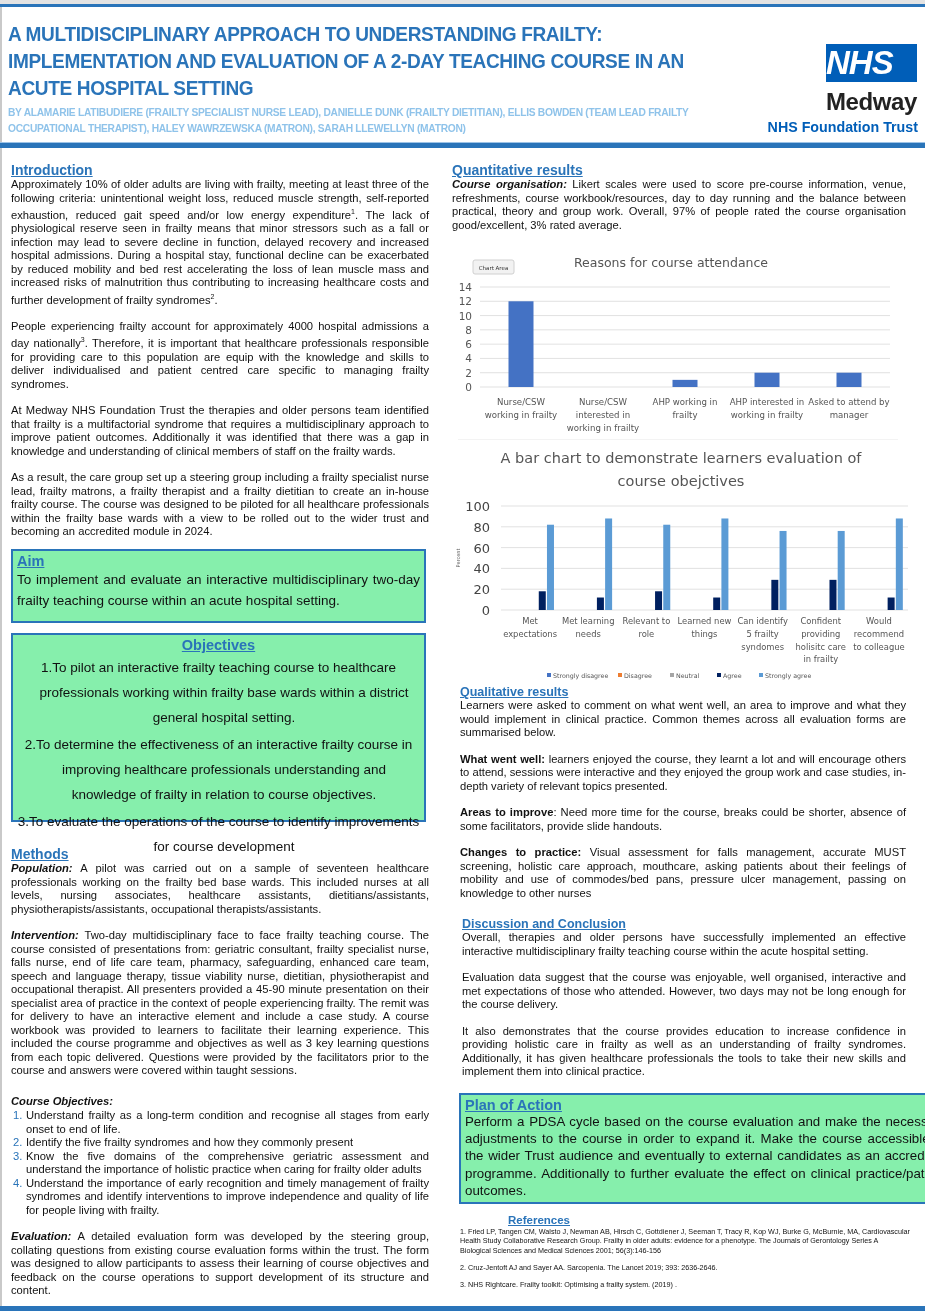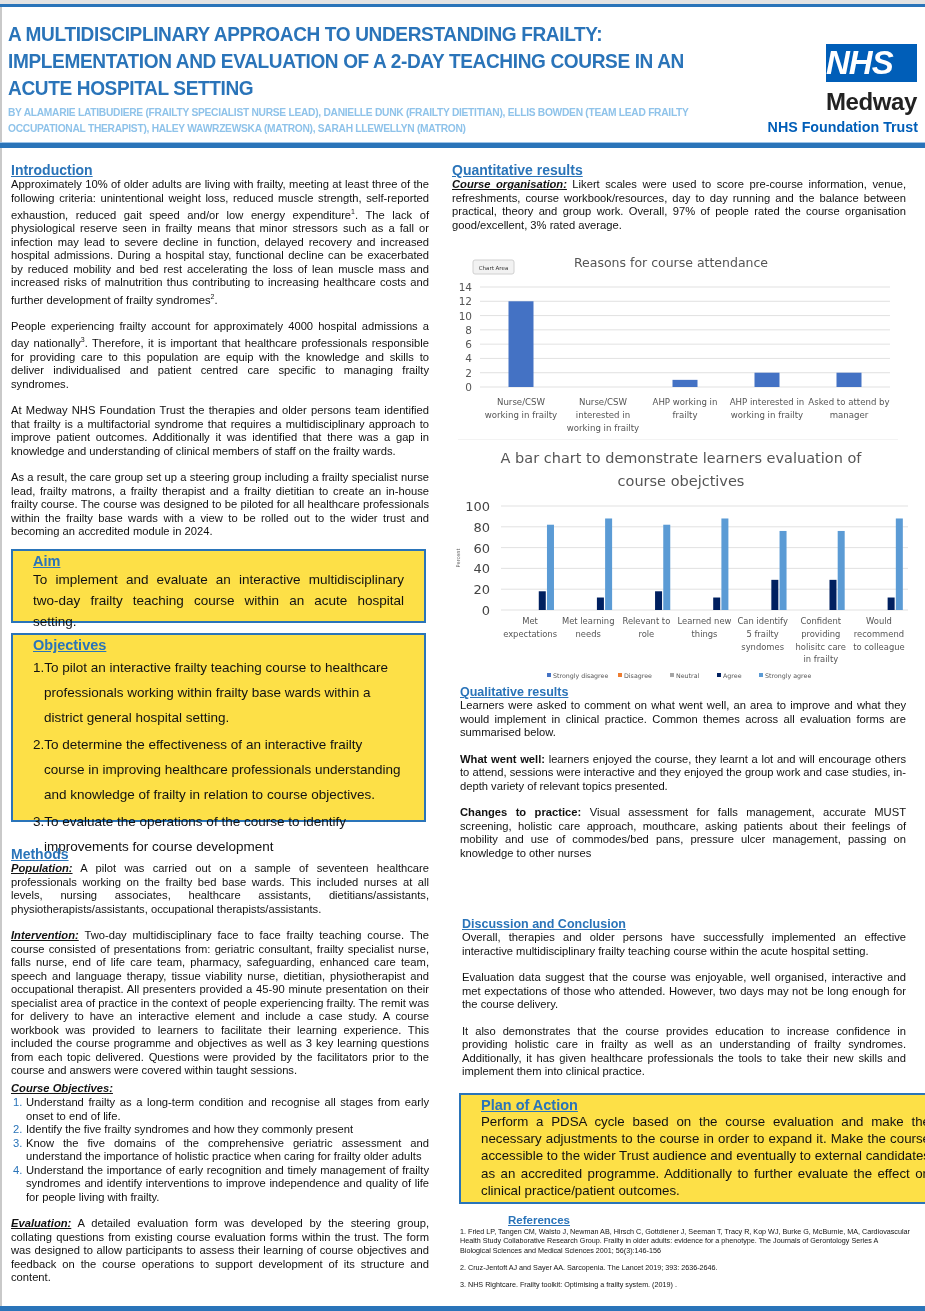--- a/index.html
+++ b/index.html
@@ -20,24 +20,24 @@
   .medway { position: absolute; left: 790px; top: 88px; width: 127px; text-align: right; font-size: 24px; font-weight: bold; color: #222; line-height: 28px; letter-spacing: -0.4px; }
   .trust { position: absolute; left: 728px; top: 118px; width: 190px; text-align: right; font-size: 15px; font-weight: bold; color: #005eb8; line-height: 18px; transform: scaleX(0.95); transform-origin: right top; }
 
   .col { position: absolute; }
   .col-left { left: 11px; width: 418px; }
   .col-right { left: 452px; width: 454px; }
 
   .h2 { font-weight: bold; color: #2a74b9; text-decoration: underline; font-size: 14px; line-height: 16px; }
   p.body { font-size: 11.2px; line-height: 13.5px; text-align: justify; color: #111; }
   p.body + p.body { margin-top: 13px; }
-  .lead { font-weight: bold; font-style: italic; text-decoration: underline; }
+  .lead { font-weight: bold; font-style: italic; }
   .leadb { font-weight: bold; }
 
-  .box { position: absolute; background: #fde047; border: 2px solid #2a74b9; padding: 2px 20px; }
+  .box { position: absolute; background: #86efac; border: 2px solid #2a74b9; padding: 2px 4px; }
   .box .h2 { font-size: 14.5px; }
   .box p { font-size: 13.5px; line-height: 21px; text-align: justify; }
   .box ol { list-style: none; }
   .box li { font-size: 13.5px; line-height: 25px; padding-left: 11px; text-indent: -11px; margin-top: 2px; }
 
   .course-obj { list-style: none; margin-top: 1px; }
   .course-obj li { font-size: 11.2px; line-height: 13.5px; text-align: justify; padding-left: 15px; position: relative; }
   .course-obj li .num { position: absolute; left: 2px; top: 0; color: #2a74b9; }
   svg text { font-family: "DejaVu Sans", sans-serif; }
 
@@ -66,34 +66,34 @@
   <p class="body"><span>People experiencing frailty account for approximately 4000 hospital admissions a day nationally</span><sup style="font-size:7px;">3</sup><span>. Therefore, it is important that healthcare professionals responsible for providing care to this population are equip with the knowledge and skills to deliver individualised and patient centred care specific to managing frailty syndromes.</span></p>
   <p class="body">At Medway NHS Foundation Trust the therapies and older persons team identified that frailty is a multifactorial syndrome that requires a multidisciplinary approach to improve patient outcomes. Additionally it was identified that there was a gap in knowledge and understanding of clinical members of staff on the frailty wards.</p>
   <p class="body">As a result, the care group set up a steering group including a frailty specialist nurse lead, frailty matrons, a frailty therapist and a frailty dietitian to create an in-house frailty course. The course was designed to be piloted for all healthcare professionals within the frailty base wards with a view to be rolled out to the wider trust and becoming an accredited module in 2024.</p>
 </section>
 
 <div class="box" style="left:11px; top:549px; width:415px; height:74px;">
   <div class="h2">Aim</div>
   <p>To implement and evaluate an interactive multidisciplinary two-day frailty teaching course within an acute hospital setting.</p>
 </div>
 
-<div class="box" style="left:11px; top:633px; width:415px; height:189px;">
+<div class="box" style="left:11px; top:633px; width:415px; height:189px;text-align:center;">
   <div class="h2">Objectives</div>
   <ol>
     <li>1.To pilot an interactive frailty teaching course to healthcare professionals working within frailty base wards within a district general hospital setting.</li>
     <li>2.To determine the effectiveness of an interactive frailty course in improving healthcare professionals understanding and knowledge of frailty in relation to course objectives.</li>
     <li>3.To evaluate the operations of the course to identify improvements for course development</li>
   </ol>
 </div>
 
 <section class="col col-left" style="top:846px;">
   <div class="h2">Methods</div>
   <p class="body"><span class="lead">Population:</span><span> A pilot was carried out on a sample of seventeen healthcare professionals working on the frailty bed base wards. This included nurses at all levels, nursing associates, healthcare assistants, dietitians/assistants, physiotherapists/assistants, occupational therapists/assistants.</span></p>
   <p class="body"><span class="lead">Intervention:</span><span> Two-day multidisciplinary face to face frailty teaching course. The course consisted of presentations from: geriatric consultant, frailty specialist nurse, falls nurse, end of life care team, pharmacy, safeguarding, enhanced care team, speech and language therapy, tissue viability nurse, dietitian, physiotherapist and occupational therapist. All presenters provided a 45-90 minute presentation on their specialist area of practice in the context of people experiencing frailty. The remit was for delivery to have an interactive element and include a case study. A course workbook was provided to learners to facilitate their learning experience. This included the course programme and objectives as well as 3 key learning questions from each topic delivered. Questions were provided by the facilitators prior to the course and answers were covered within taught sessions.</span></p>
-  <p class="body" style="margin-top:4px;"><span class="lead">Course Objectives:</span></p>
+  <p class="body" style="margin-top:17px;"><span class="lead">Course Objectives:</span></p>
   <ol class="course-obj">
     <li><span class="num">1.</span><span>Understand frailty as a long-term condition and recognise all stages from early onset to end of life.</span></li>
     <li><span class="num">2.</span><span>Identify the five frailty syndromes and how they commonly present</span></li>
     <li><span class="num">3.</span><span>Know the five domains of the comprehensive geriatric assessment and understand the importance of holistic practice when caring for frailty older adults</span></li>
     <li><span class="num">4.</span><span>Understand the importance of early recognition and timely management of frailty syndromes and identify interventions to improve independence and quality of life for people living with frailty.</span></li>
   </ol>
   <p class="body" style="margin-top:13px;"><span class="lead">Evaluation:</span><span> A detailed evaluation form was developed by the steering group, collating questions from existing course evaluation forms within the trust. The form was designed to allow participants to assess their learning of course objectives and feedback on the course operations to support development of its structure and content.</span></p>
 </section>
 
 <section class="col col-right" style="top:162px;">
@@ -196,20 +196,21 @@
     <rect x="269" y="229" width="4" height="4" fill="#002060"></rect>
     <text x="275" y="234" font-size="6.3" fill="#555">Agree</text>
     <rect x="311" y="229" width="4" height="4" fill="#5b9bd5"></rect>
     <text x="317" y="234" font-size="6.3" fill="#555">Strongly agree</text>
   </svg>
 
 <section class="col col-right" style="left:460px; width:446px; top:685px;">
   <div class="h2" style="font-size:12.5px; line-height:14px;">Qualitative results</div>
   <p class="body">Learners were asked to comment on what went well, an area to improve and what they would implement in clinical practice. Common themes across all evaluation forms are summarised below.</p>
   <p class="body"><span class="leadb">What went well:</span><span> learners enjoyed the course, they learnt a lot and will encourage others to attend, sessions were interactive and they enjoyed the group work and case studies, in-depth variety of relevant topics presented.</span></p>
+  <p class="body"><span class="leadb">Areas to improve</span><span>: Need more time for the course, breaks could be shorter, absence of some facilitators, provide slide handouts.</span></p>
   <p class="body"><span class="leadb">Changes to practice:</span><span> Visual assessment for falls management, accurate MUST screening, holistic care approach, mouthcare, asking patients about their feelings of mobility and use of commodes/bed pans, pressure ulcer management, passing on knowledge to other nurses</span></p>
 </section>
 
 <section class="col col-right" style="left:462px; width:444px; top:917px;">
   <div class="h2" style="font-size:12.5px; line-height:14px;">Discussion and Conclusion</div>
   <p class="body">Overall, therapies and older persons have successfully implemented an effective interactive multidisciplinary frailty teaching course within the acute hospital setting.</p>
   <p class="body">Evaluation data suggest that the course was enjoyable, well organised, interactive and met expectations of those who attended. However, two days may not be long enough for the course delivery.</p>
   <p class="body">It also demonstrates that the course provides education to increase confidence in providing holistic care in frailty as well as an understanding of frailty syndromes. Additionally, it has given healthcare professionals the tools to take their new skills and implement them into clinical practice.</p>
 </section>
 

